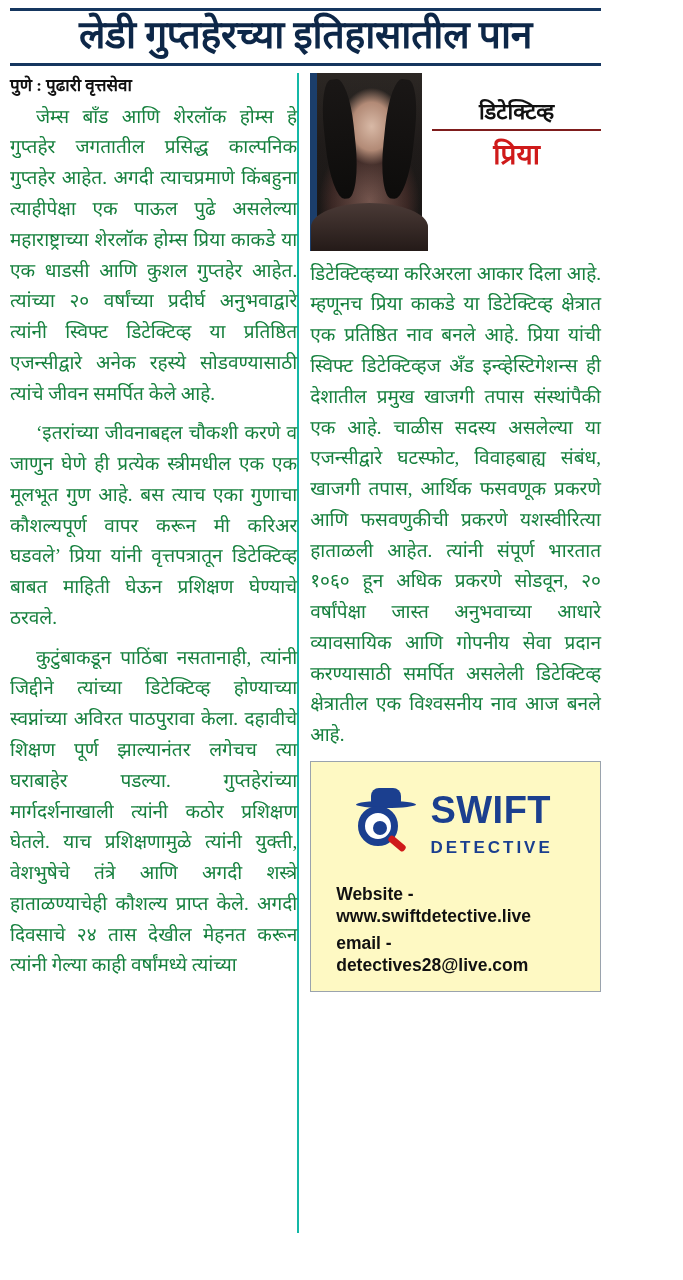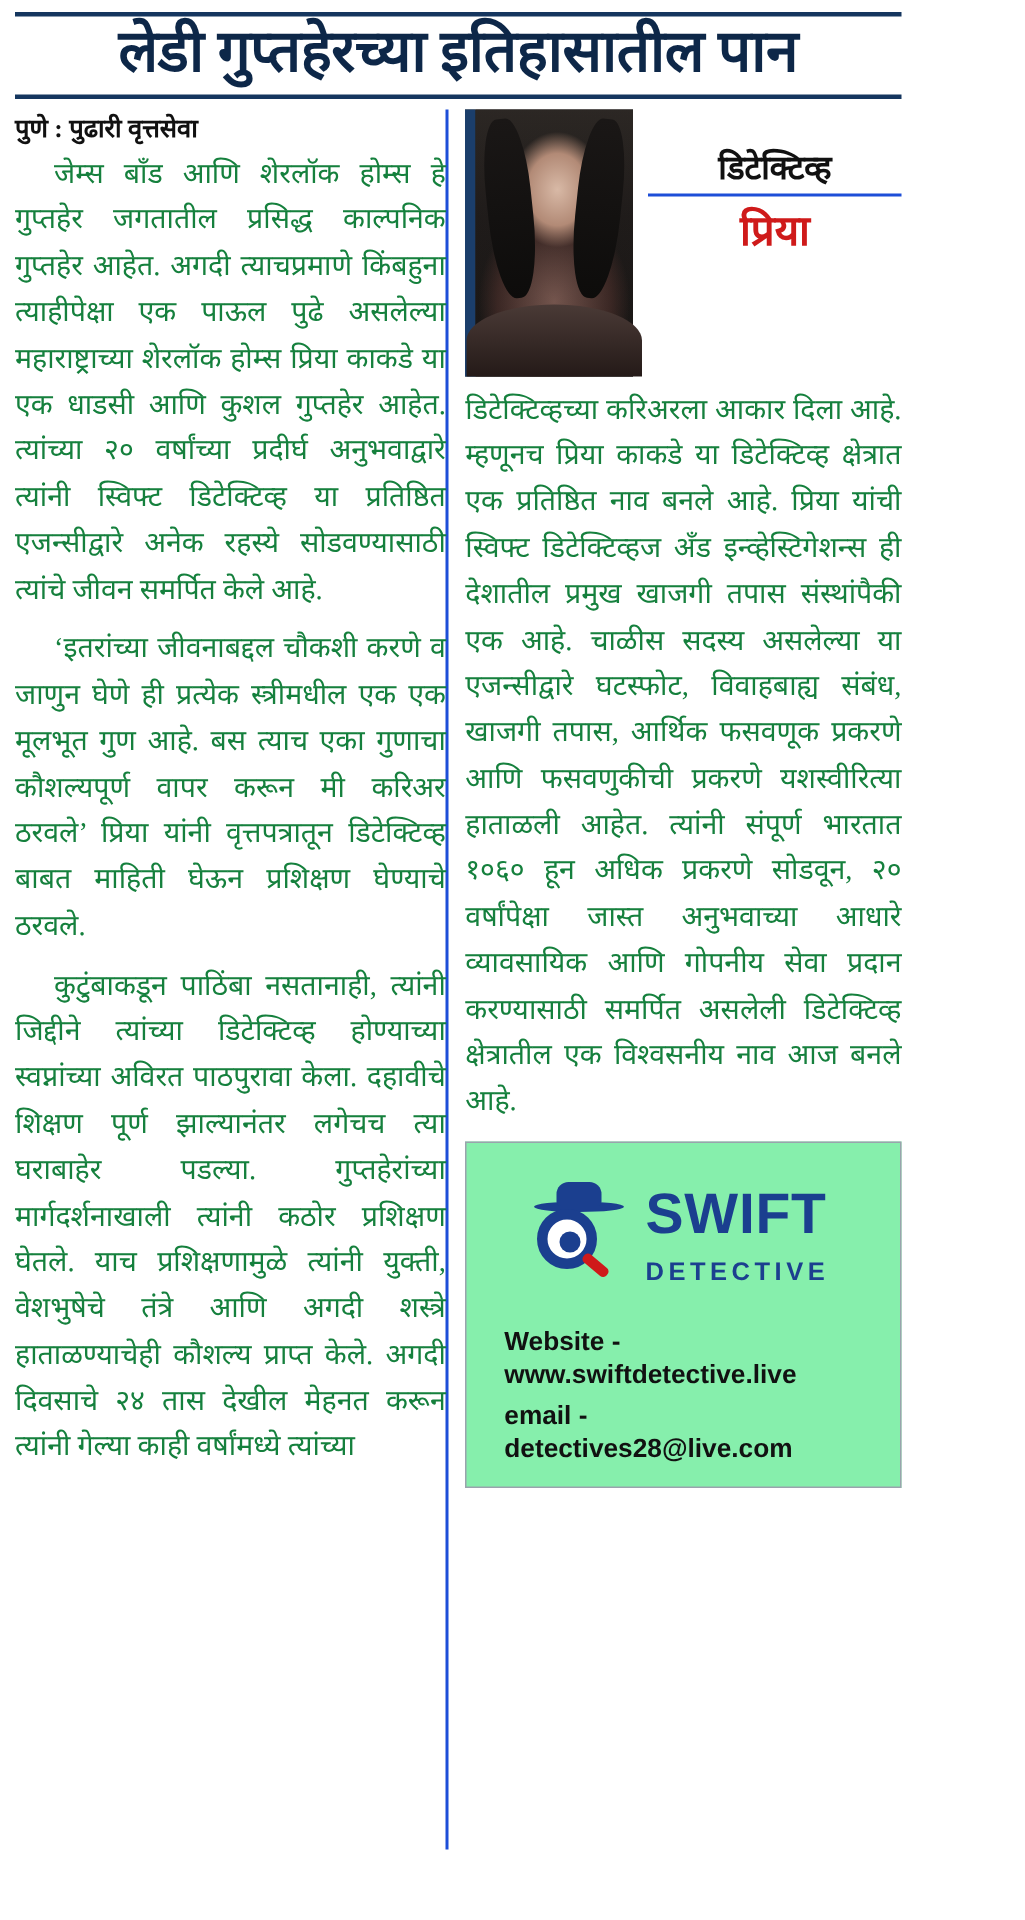--- a/index.html
+++ b/index.html
@@ -45,21 +45,21 @@
   }
   .cols {
     display: flex;
     gap: 0px;
     height: 1160px;
   }
   .col-left {
     width: 320px;
     padding-right: 0;
     box-sizing: border-box;
-    border-right: 2px solid #1d4ed8;
+    border-right: 2px solid #14b8a6;
   }
   .col-right {
     width: 333px;
     padding-left: 11px;
     box-sizing: border-box;
   }
   .byline {
     font-family: "Liberation Serif", serif;
     font-weight: bold;
     font-size: 17px;
@@ -123,38 +123,38 @@
     flex: 1 1 auto;
     padding-top: 22px;
   }
   .det-label {
     font-family: "Liberation Serif", serif;
     font-weight: bold;
     font-size: 22px;
     color: #111;
     text-align: center;
     padding-bottom: 4px;
-    border-bottom: 2px solid #1d4ed8;
+    border-bottom: 2px solid #7f1d1d;
     margin-bottom: 8px;
   }
   .det-name1, .det-name2 {
     font-family: "Liberation Serif", serif;
     font-weight: bold;
     font-size: 28px;
     line-height: 1.16;
     color: #cf1a1a;
     text-align: center;
   }
   .det-name2 { margin-top: 2px; }
 
   
   .ad-box {
     margin-top: 10px;
     border: 1px solid #9aa3ad;
-    background: #86efac;
+    background: #fef9c3;
     padding: 16px 20px 10px 12px;
     box-sizing: border-box;
   }
   .logo-row {
     display: flex;
     align-items: center;
     justify-content: center;
     gap: 8px;
     margin: 8px 0 22px 0;
   }
@@ -243,21 +243,21 @@
 
   <div class="headline">लेडी गुप्तहेरच्या इतिहासातील पान</div>
 
   <div class="rule-head"></div>
 
   <div class="cols">
 
     <div class="col-left">
       <div class="byline">पुणे : पुढारी वृत्तसेवा</div>
       <p class="body">जेम्स बाँड आणि शेरलॉक होम्स हे गुप्तहेर जगतातील प्रसिद्ध काल्पनिक गुप्तहेर आहेत. अगदी त्याचप्रमाणे किंबहुना त्याहीपेक्षा एक पाऊल पुढे असलेल्या महाराष्ट्राच्या शेरलॉक होम्स प्रिया काकडे या एक धाडसी आणि कुशल गुप्तहेर आहेत. त्यांच्या २० वर्षांच्या प्रदीर्घ अनुभवाद्वारे त्यांनी स्विफ्ट डिटेक्टिव्ह या प्रतिष्ठित एजन्सीद्वारे अनेक रहस्ये सोडवण्यासाठी त्यांचे जीवन समर्पित केले आहे.</p>
-      <p class="body">‘इतरांच्या जीवनाबद्दल चौकशी करणे व जाणुन घेणे ही प्रत्येक स्त्रीमधील एक एक मूलभूत गुण आहे. बस त्याच एका गुणाचा कौशल्यपूर्ण वापर करून मी करिअर ठरवले’ प्रिया यांनी वृत्तपत्रातून डिटेक्टिव्ह बाबत माहिती घेऊन प्रशिक्षण घेण्याचे ठरवले.</p>
+      <p class="body">‘इतरांच्या जीवनाबद्दल चौकशी करणे व जाणुन घेणे ही प्रत्येक स्त्रीमधील एक एक मूलभूत गुण आहे. बस त्याच एका गुणाचा कौशल्यपूर्ण वापर करून मी करिअर घडवले’ प्रिया यांनी वृत्तपत्रातून डिटेक्टिव्ह बाबत माहिती घेऊन प्रशिक्षण घेण्याचे ठरवले.</p>
       <p class="body">कुटुंबाकडून पाठिंबा नसतानाही, त्यांनी जिद्दीने त्यांच्या डिटेक्टिव्ह होण्याच्या स्वप्नांच्या अविरत पाठपुरावा केला. दहावीचे शिक्षण पूर्ण झाल्यानंतर लगेचच त्या घराबाहेर पडल्या. गुप्तहेरांच्या मार्गदर्शनाखाली त्यांनी कठोर प्रशिक्षण घेतले. याच प्रशिक्षणामुळे त्यांनी युक्ती, वेशभुषेचे तंत्रे आणि अगदी शस्त्रे हाताळण्याचेही कौशल्य प्राप्त केले. अगदी दिवसाचे २४ तास देखील मेहनत करून त्यांनी गेल्या काही वर्षांमध्ये त्यांच्या</p>
     </div>
 
     <div class="col-right">
 
       <div class="top-block">
         <div class="photo-wrap">
           <div class="photo">
             <div class="hair-l"></div>
             <div class="hair-r"></div>

